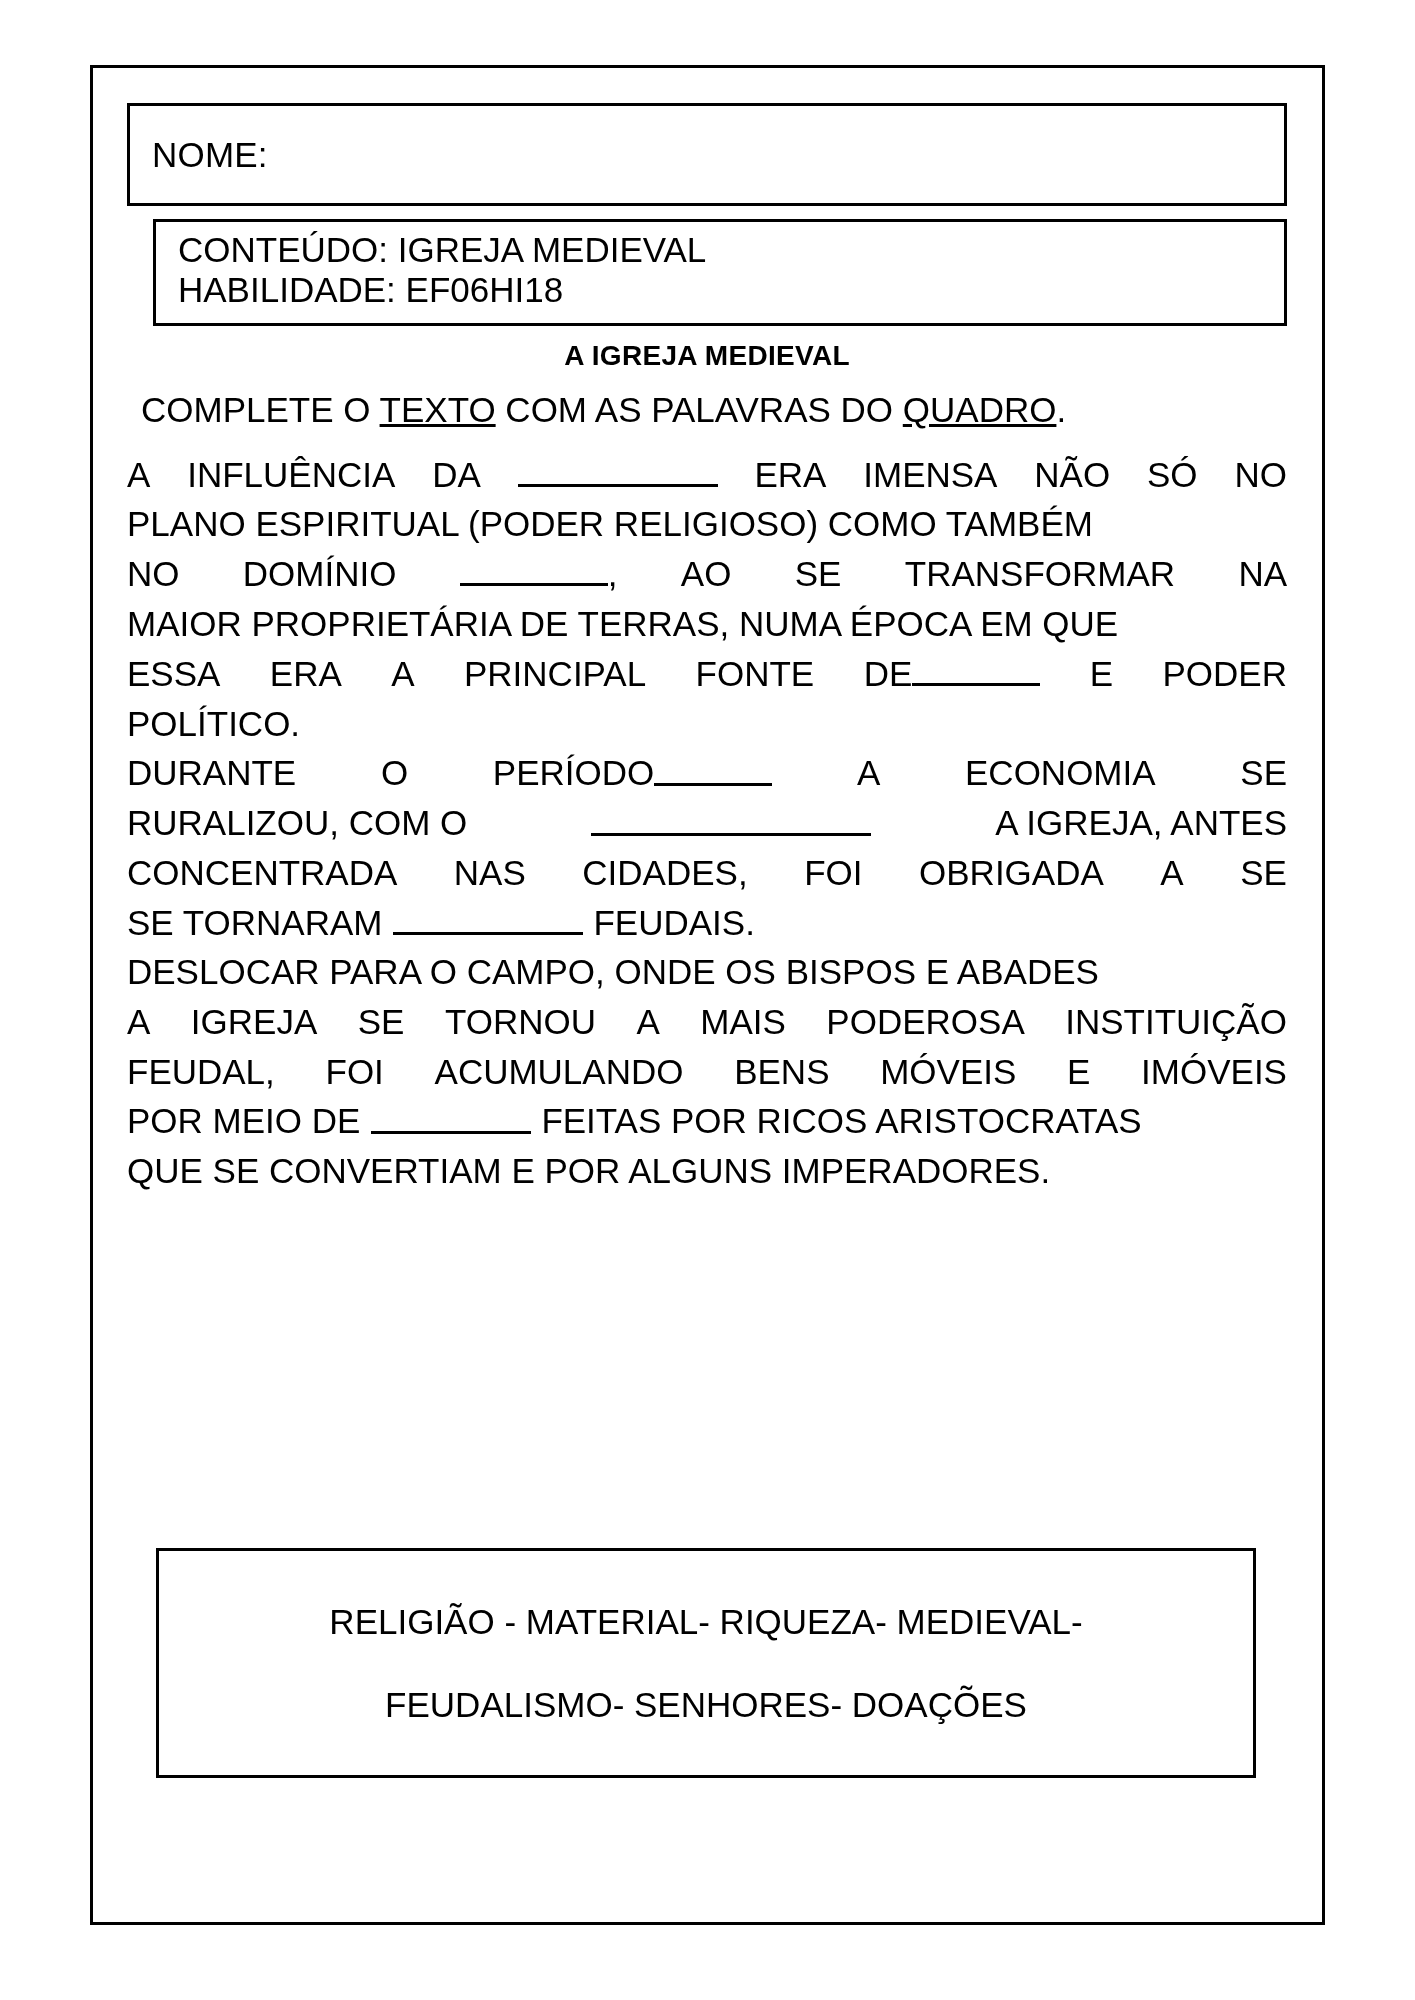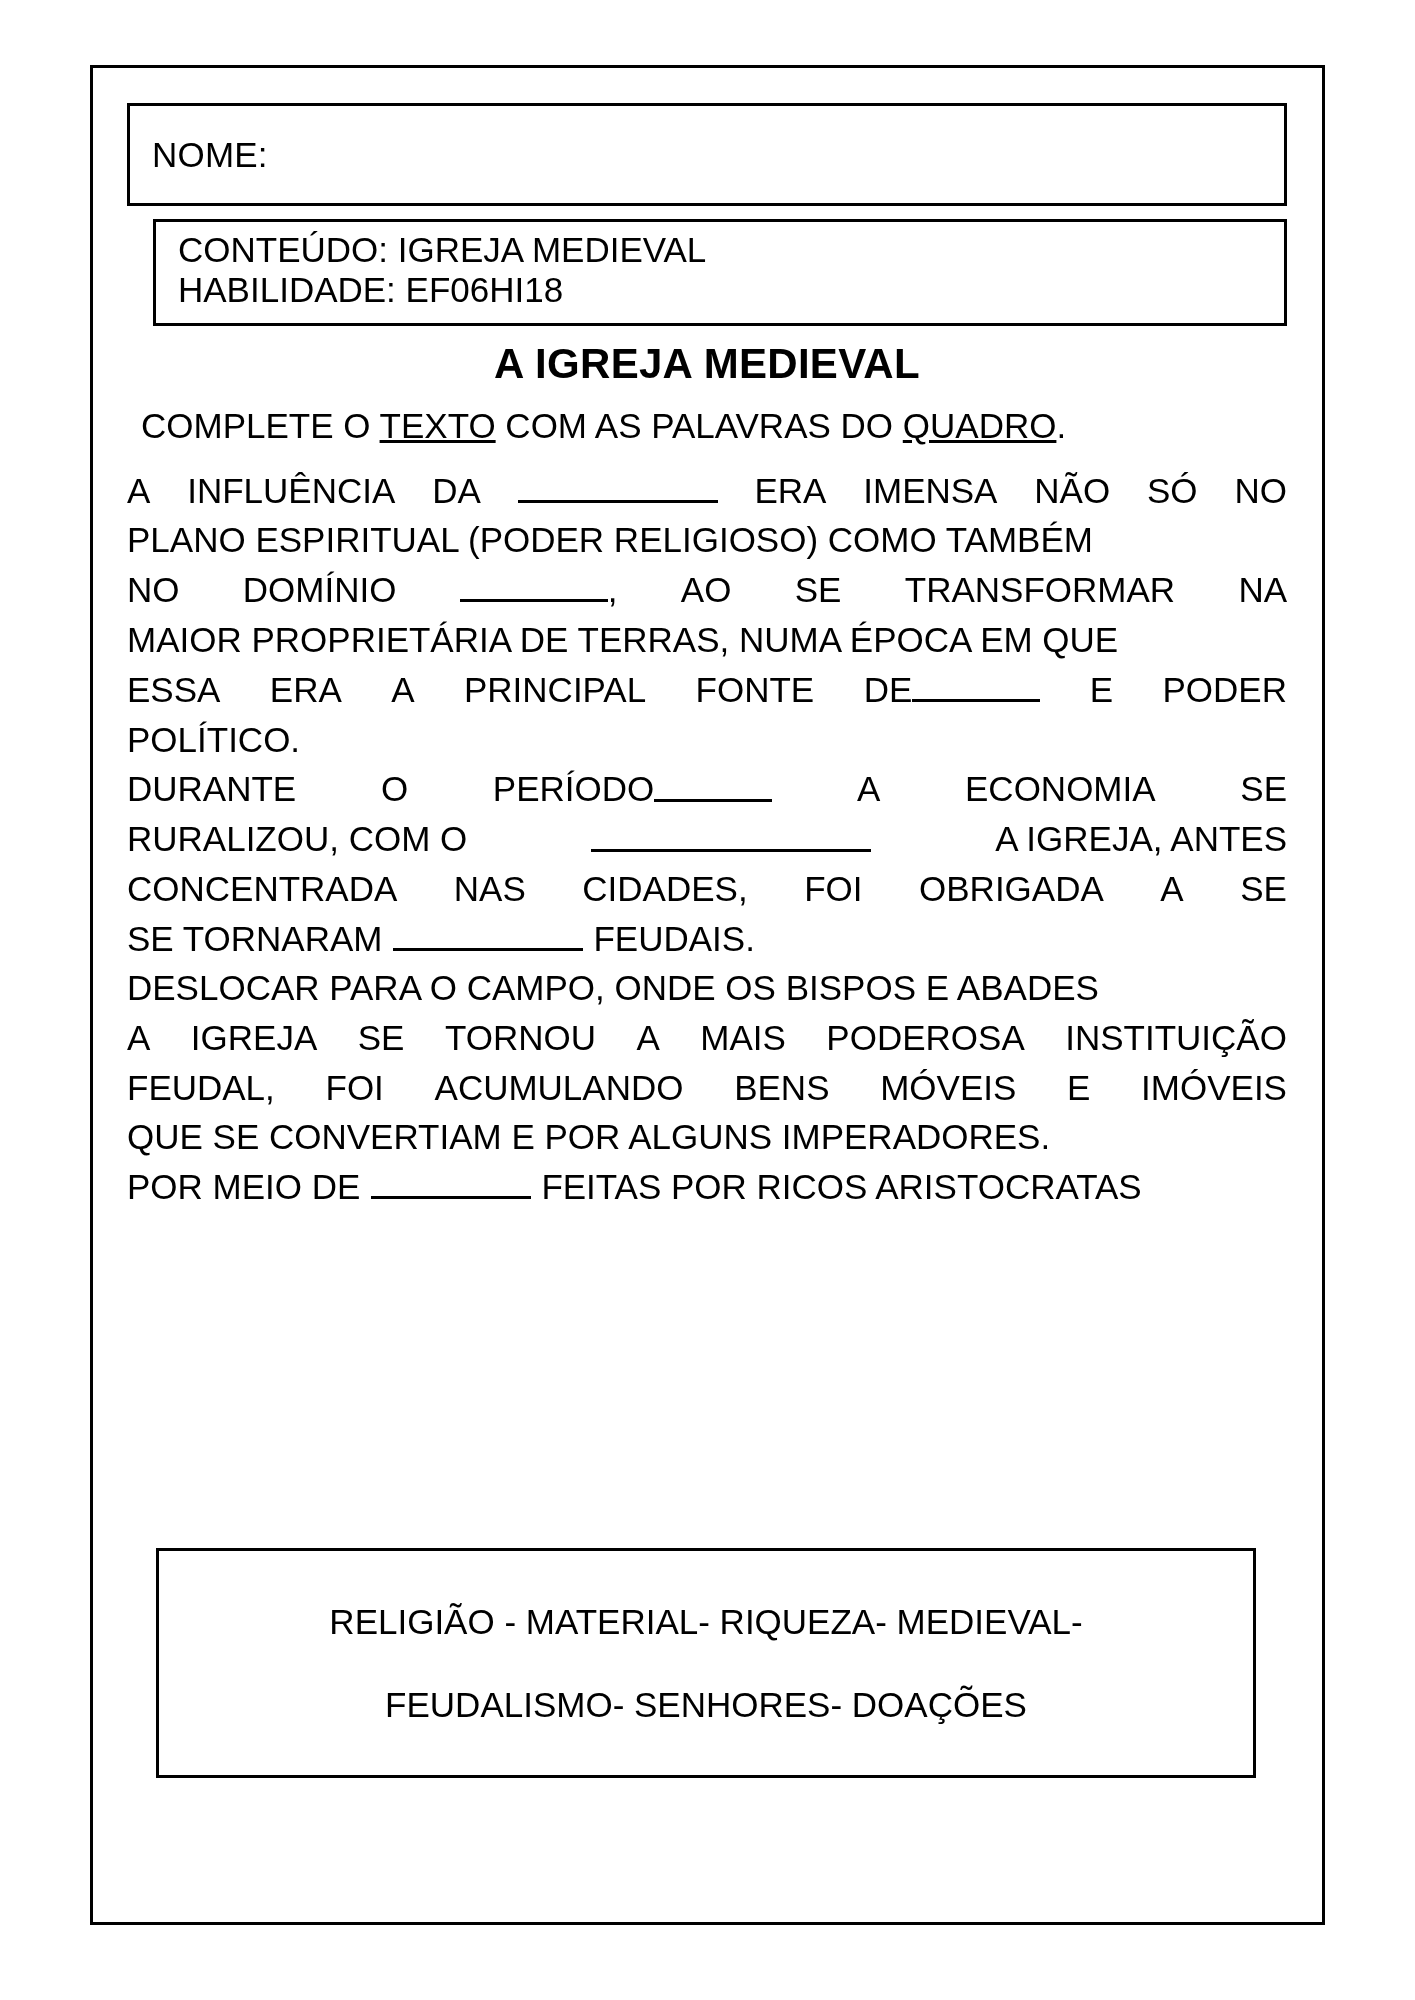--- a/index.html
+++ b/index.html
@@ -68,21 +68,21 @@
   .meta-line {
     font-size: 35px;
     line-height: 1.15;
     white-space: nowrap;
   }
 
   
   .doc-title {
     text-align: center;
     font-weight: bold;
-    font-size: 42px;
+    font-size: 28px;
     margin-top: 14px;
     margin-bottom: 6px;
     letter-spacing: 0.3px;
   }
 
   
   .instruction {
     font-size: 35px;
     margin-top: 18px;
     margin-bottom: 20px;
@@ -262,28 +262,28 @@
         <div class="jline spread">
           <span>FEUDAL,</span>
           <span>FOI</span>
           <span>ACUMULANDO</span>
           <span>BENS</span>
           <span>MÓVEIS</span>
           <span>E</span>
           <span>IMÓVEIS</span>
         </div>
         <div class="jline flow">
+          <span>POR MEIO DE</span>
+          <span class="sp"></span>
+          <span class="blank b-lg"></span>
+          <span class="sp"></span>
+          <span>FEITAS POR RICOS ARISTOCRATAS</span>
+        </div>
+        <div class="jline flow">
           <span>QUE SE CONVERTIAM E POR ALGUNS IMPERADORES.</span>
-        </div>
-        <div class="jline flow">
-          <span>POR MEIO DE</span>
-          <span class="sp"></span>
-          <span class="blank b-lg"></span>
-          <span class="sp"></span>
-          <span>FEITAS POR RICOS ARISTOCRATAS</span>
         </div>
       </div>
 
     </div>
   </div>
 
   <div class="wordbank">
     <div class="wb-line">RELIGIÃO - MATERIAL- RIQUEZA- MEDIEVAL-</div>
     <div class="wb-line">FEUDALISMO- SENHORES-  DOAÇÕES</div>
   </div>

